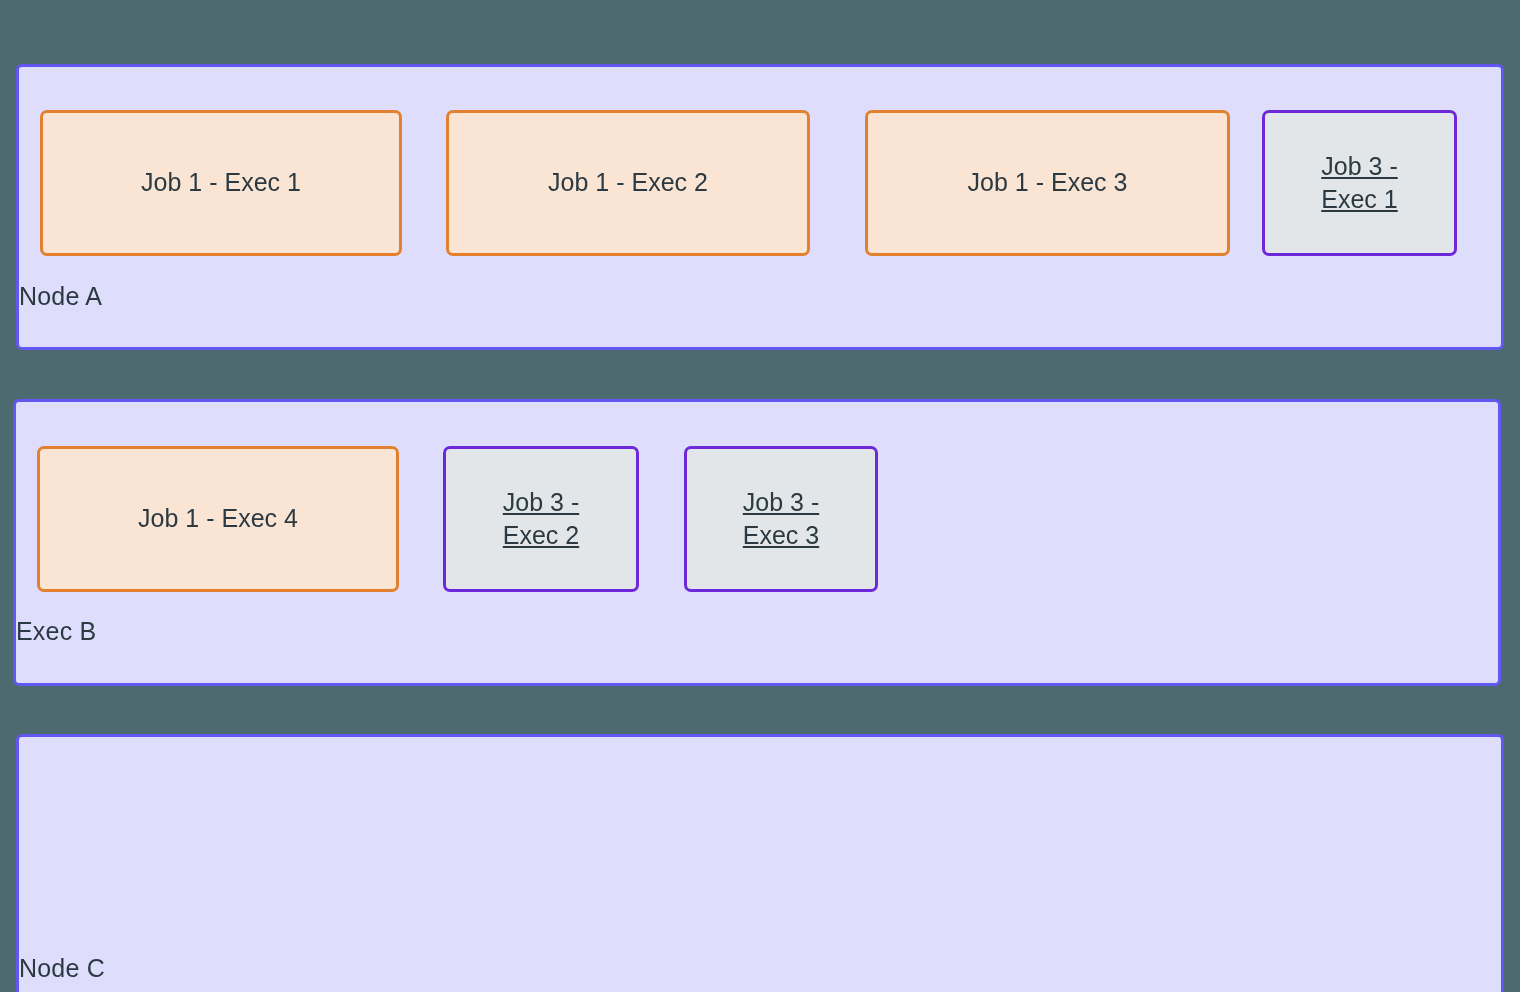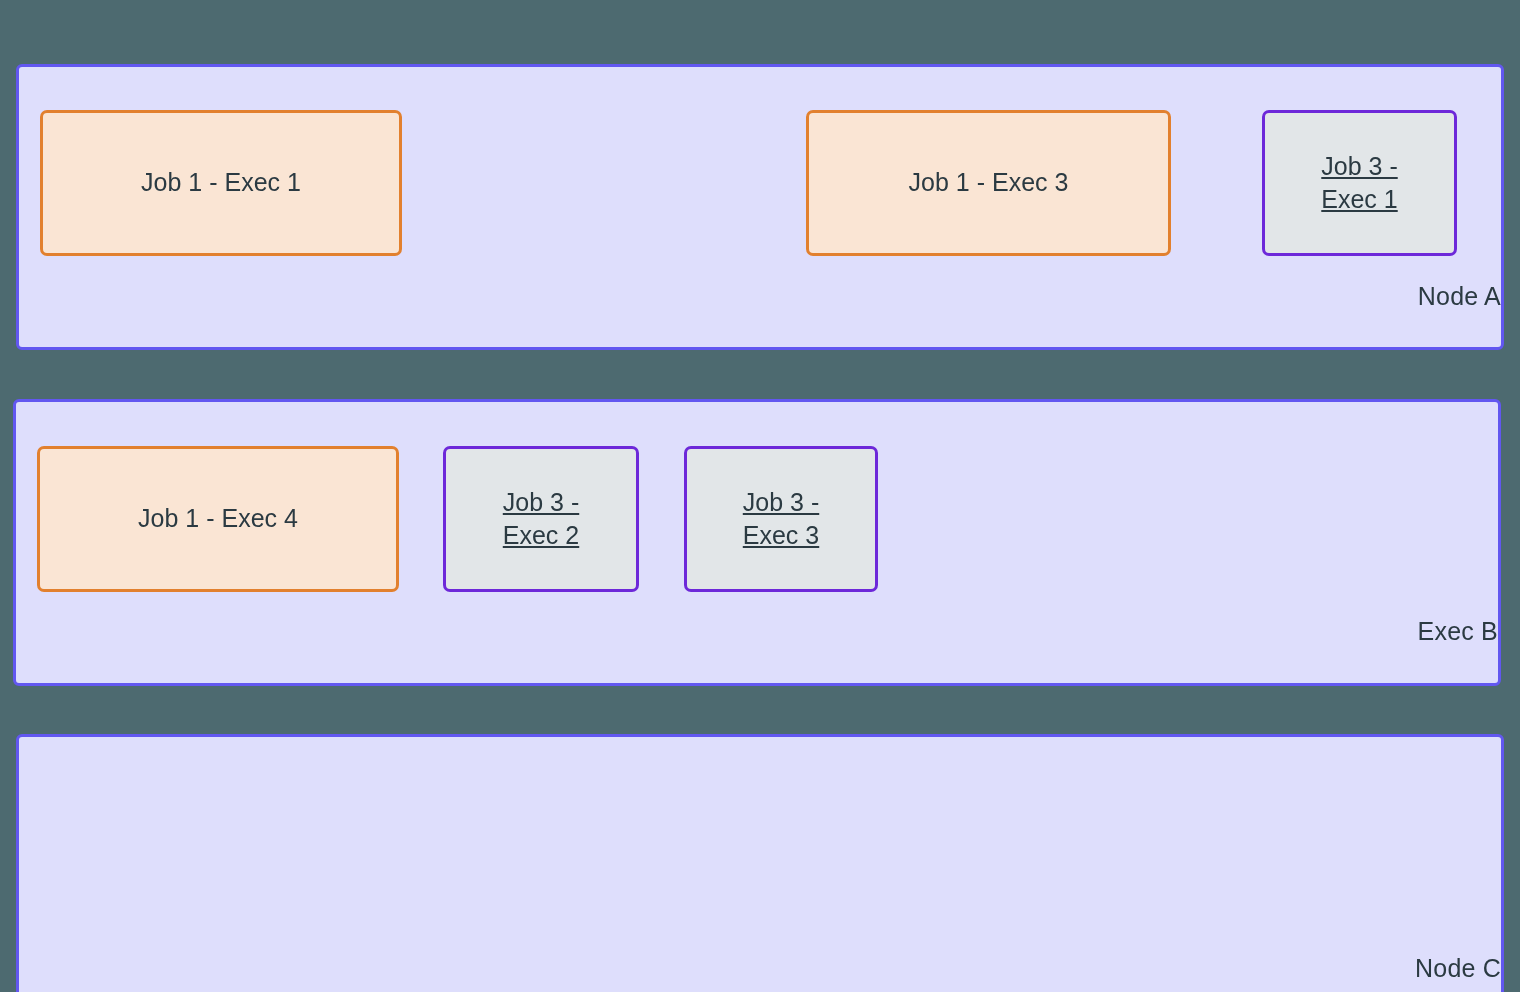--- a/index.html
+++ b/index.html
@@ -29,26 +29,25 @@
     background: #dedefc;
     border: 3px solid #6257f0;
     border-radius: 6px;
   }
 
   
   .node-label {
     position: absolute;
     left: 0;
     right: 0;
-    text-align: right;
+    text-align: left;
     font-size: 25px;
     color: #2b3a42;
     letter-spacing: 0.2px;
     white-space: pre;
-    padding-left: 20px;
   }
 
   
   .exec {
     position: absolute;
     box-sizing: border-box;
     border-radius: 7px;
     display: flex;
     align-items: center;
     justify-content: center;
@@ -72,21 +71,22 @@
     border: 3px solid #d0455a;
   }
 </style>
 </head>
 <body style="background: rgb(77, 106, 112);">
 
 <div class="canvas">
 
 <div class="node" style="left: 16px; top: 16px; width: 1488px; height: 286px; background: rgb(222, 222, 252); border-color: rgb(98, 87, 240);">
       <div class="exec orange" style="left: 21px; top: 43px; width: 362px; height: 146px; color: rgb(43, 58, 66);">Job 1 - Exec 1</div>
-      <div class="exec orange" style="left: 787px; top: 43px; width: 365px; height: 146px; color: rgb(43, 58, 66);">Job 1 - Exec 3</div>
+      <div class="exec orange" style="left: 427px; top: 43px; width: 364px; height: 146px; color: rgb(43, 58, 66);">Job 1 - Exec 2</div>
+      <div class="exec orange" style="left: 846px; top: 43px; width: 365px; height: 146px; color: rgb(43, 58, 66);">Job 1 - Exec 3</div>
       <div class="exec gray" style="left: 1243px; top: 43px; width: 195px; height: 146px; color: rgb(43, 58, 66);">Job  3 -
 Exec 1</div>
       <div class="node-label" style="top: 215px; color: rgb(43, 58, 66);">Node A</div>
     </div>
     <div class="node" style="left: 13px; top: 351px; width: 1488px; height: 287px; background: rgb(222, 222, 252); border-color: rgb(98, 87, 240);">
       <div class="exec orange" style="left: 21px; top: 44px; width: 362px; height: 146px; color: rgb(43, 58, 66);">Job 1 - Exec 4</div>
       <div class="exec gray" style="left: 427px; top: 44px; width: 196px; height: 146px; color: rgb(43, 58, 66);">Job 3 -
 Exec 2</div>
       <div class="exec gray" style="left: 668px; top: 44px; width: 194px; height: 146px; color: rgb(43, 58, 66);">Job  3 -
 Exec 3</div>

